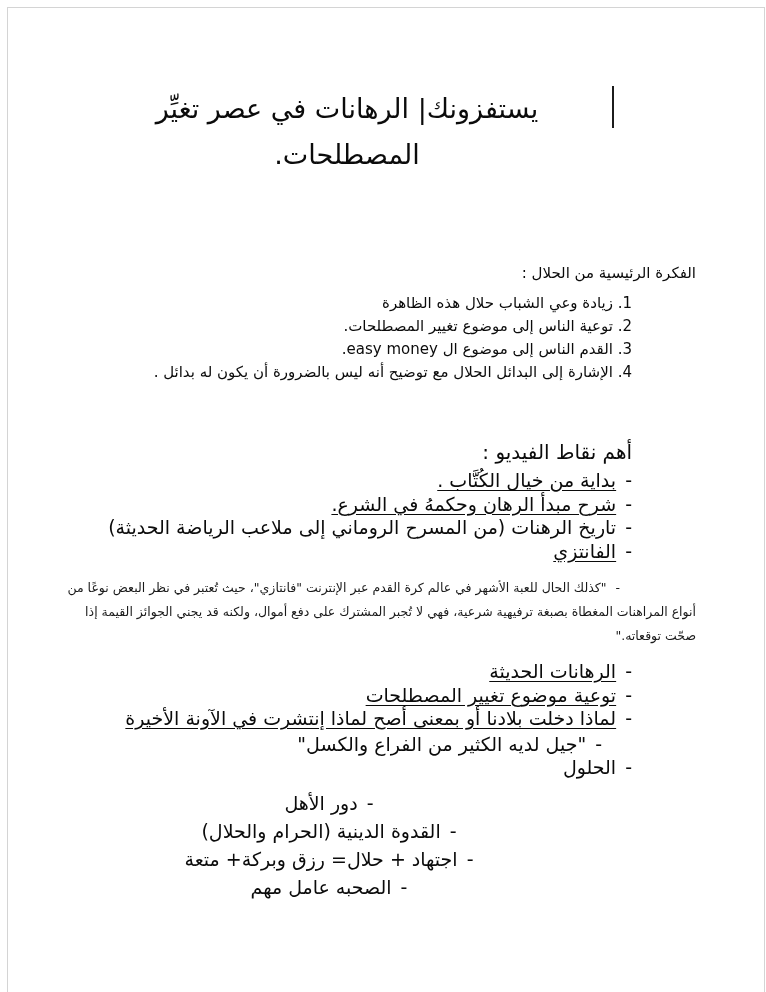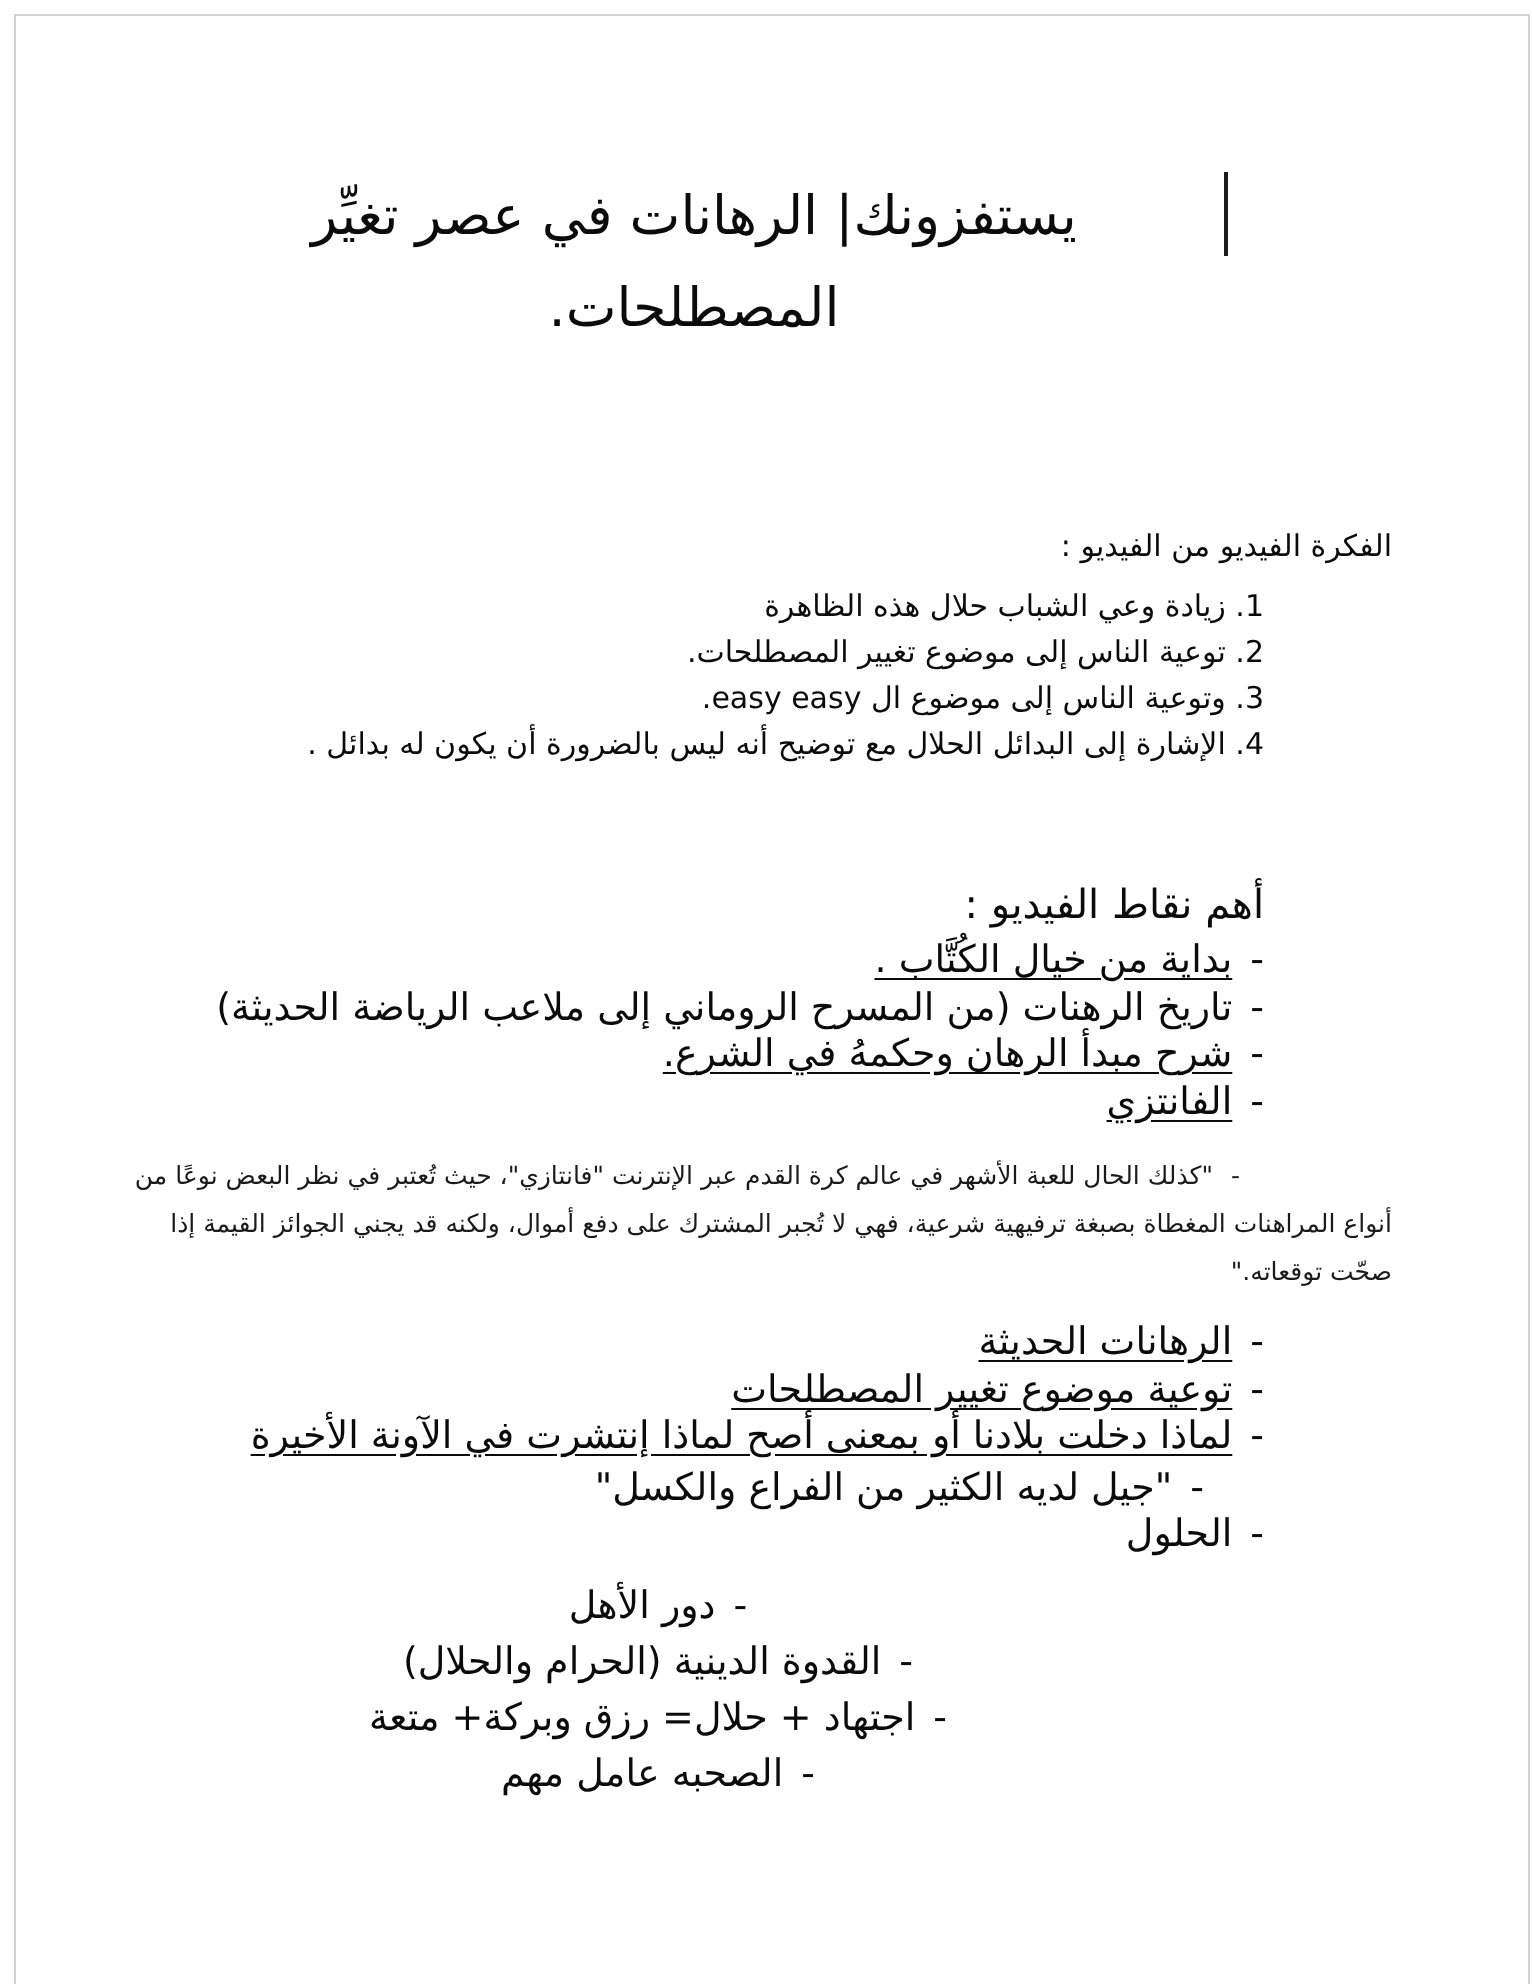--- a/index.html
+++ b/index.html
@@ -93,35 +93,35 @@
 <div class="page-frame"></div>
 <div class="caret"></div>
 
 <div class="content">
 
   <h1 class="title">
     <span class="t-line">يستفزونك| الرهانات في عصر تغيِّر</span>
     <span class="t-line">المصطلحات.</span>
   </h1>
 
-  <p class="h-main">الفكرة الفيديو من الفيديو :</p>
+  <p class="h-main">الفكرة الرئيسية من الحلال :</p>
 
   <ul class="num-list">
     <li><span>زيادة وعي الشباب حلال هذه الظاهرة</span></li>
     <li><span>توعية الناس إلى موضوع تغيير المصطلحات.</span></li>
-    <li><span>وتوعية الناس إلى موضوع ال easy easy.</span></li>
+    <li><span>القدم الناس إلى موضوع ال easy money.</span></li>
     <li><span>الإشارة إلى البدائل الحلال مع توضيح أنه ليس بالضرورة أن يكون له بدائل .</span></li>
   </ul>
 
   <p class="h-points">أهم نقاط الفيديو :</p>
 
   <ul class="dash-list list-a">
     <li><span class="u">بداية من خيال الكُتَّاب .</span></li>
+    <li><span class="u">شرح مبدأ الرهان وحكمهُ في الشرع.</span></li>
     <li><span>تاريخ الرهنات (من المسرح الروماني إلى ملاعب الرياضة الحديثة)</span></li>
-    <li><span class="u">شرح مبدأ الرهان وحكمهُ في الشرع.</span></li>
     <li><span class="u">الفانتزي</span></li>
   </ul>
 
   <p class="quote"><span>"كذلك الحال للعبة الأشهر في عالم كرة القدم عبر الإنترنت "فانتازي"، حيث تُعتبر في نظر البعض نوعًا من أنواع المراهنات المغطاة بصبغة ترفيهية شرعية، فهي لا تُجبر المشترك على دفع أموال، ولكنه قد يجني الجوائز القيمة إذا صحّت توقعاته."</span></p>
 
   <ul class="dash-list list-b">
     <li><span class="u">الرهانات الحديثة</span></li>
     <li><span class="u">توعية موضوع تغيير المصطلحات</span></li>
     <li><span class="u">لماذا دخلت بلادنا أو بمعنى أصح لماذا إنتشرت في الآونة الأخيرة</span></li>
   </ul>

